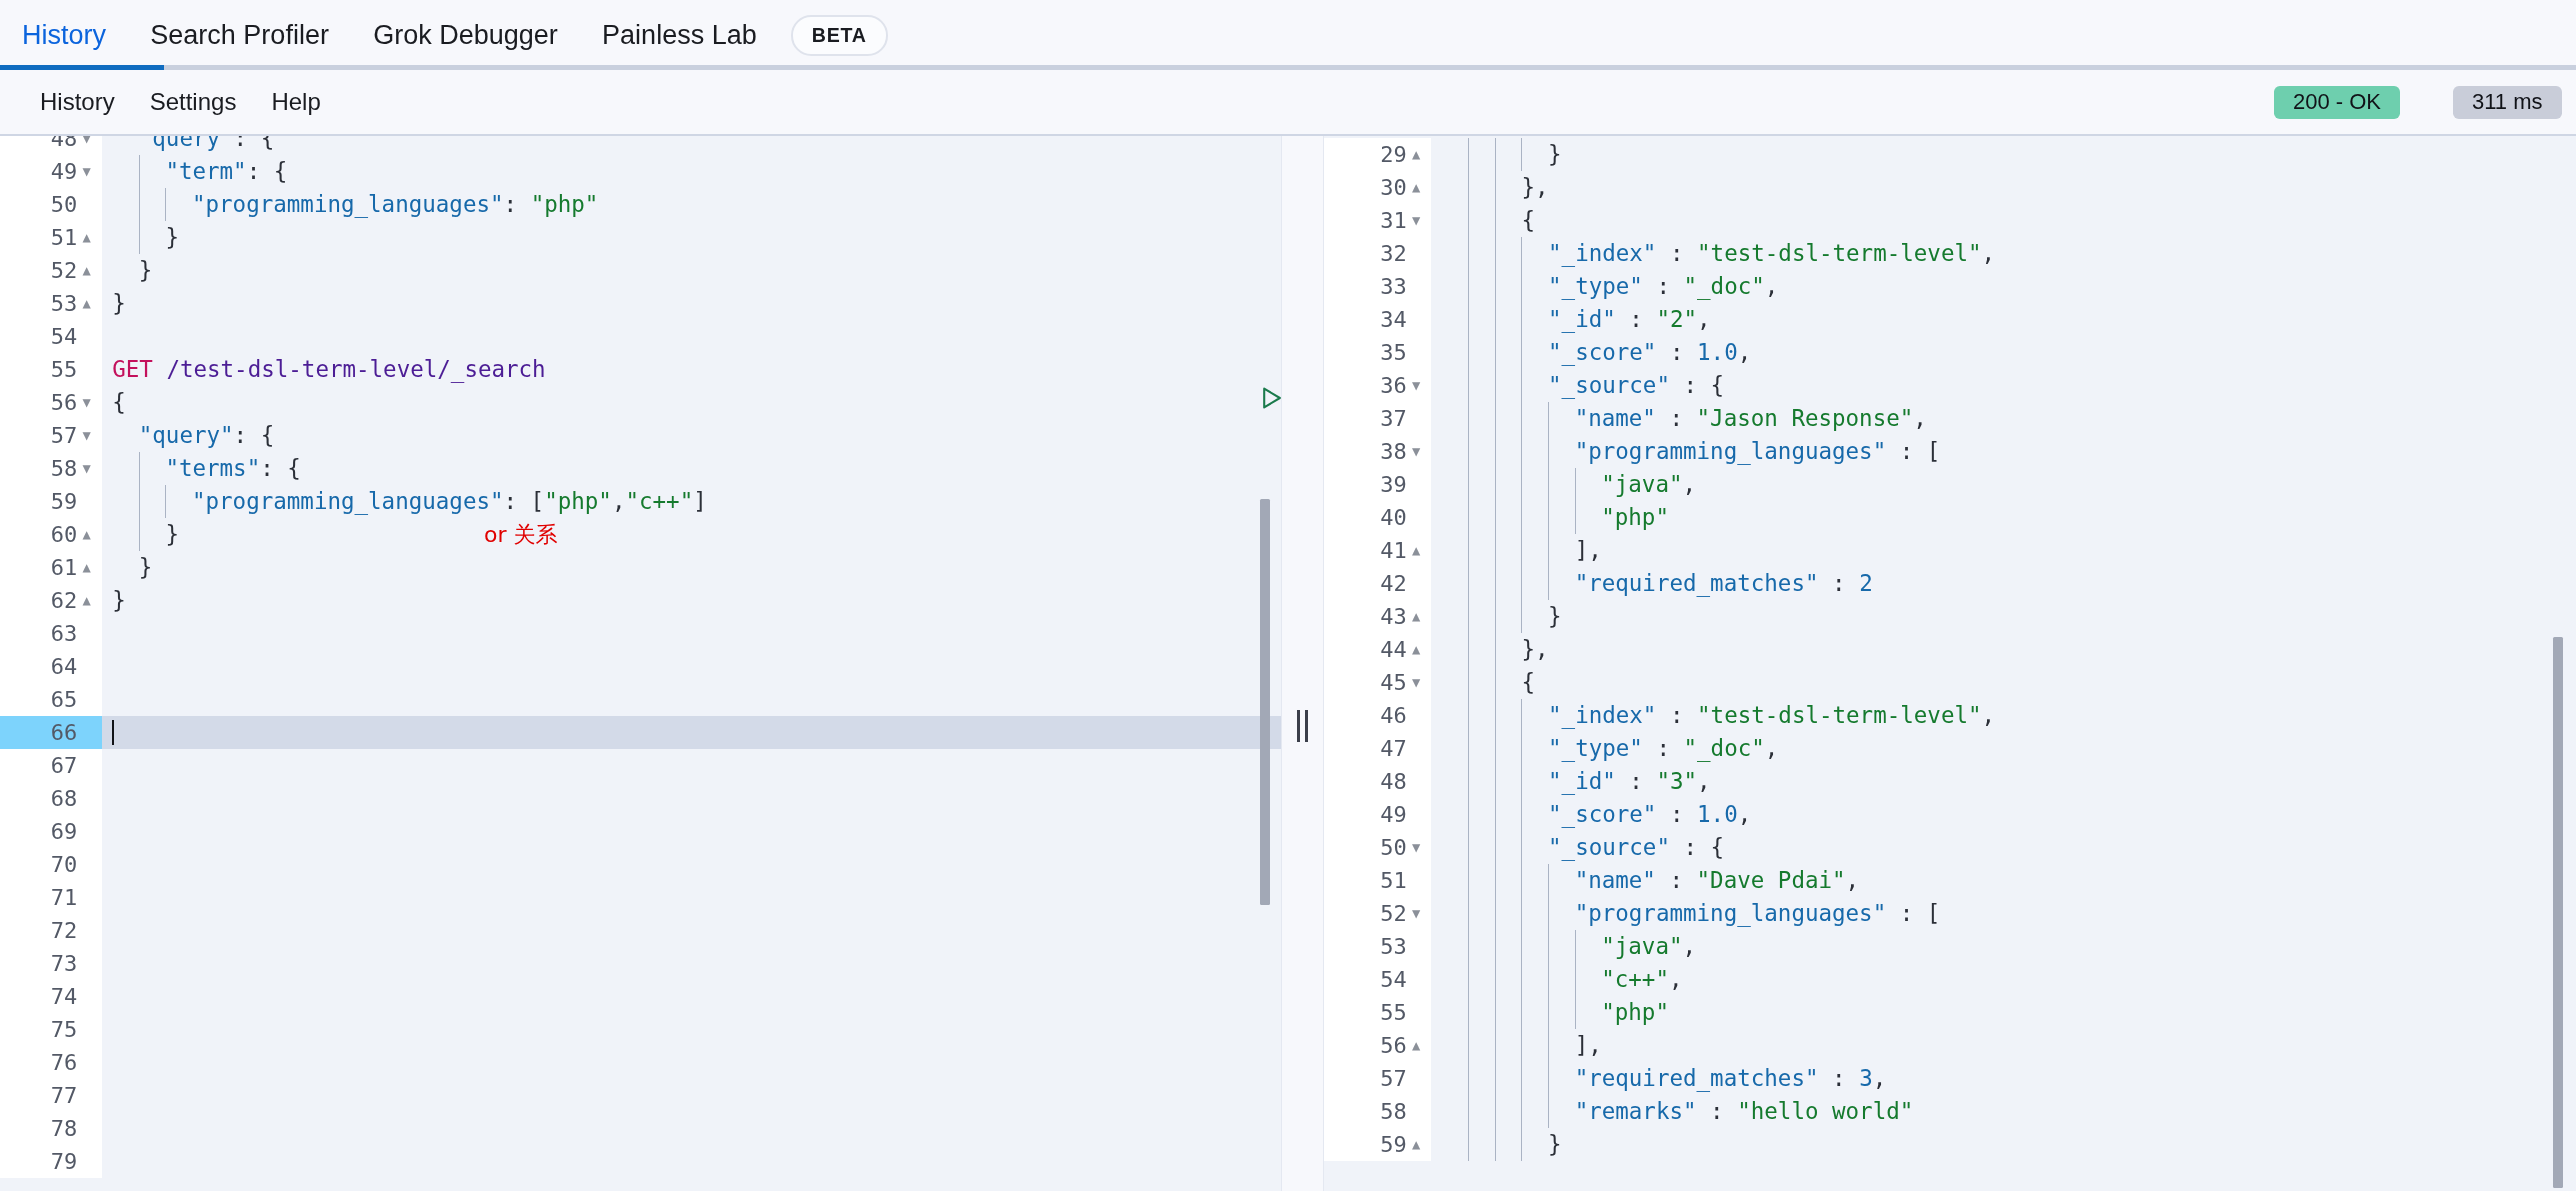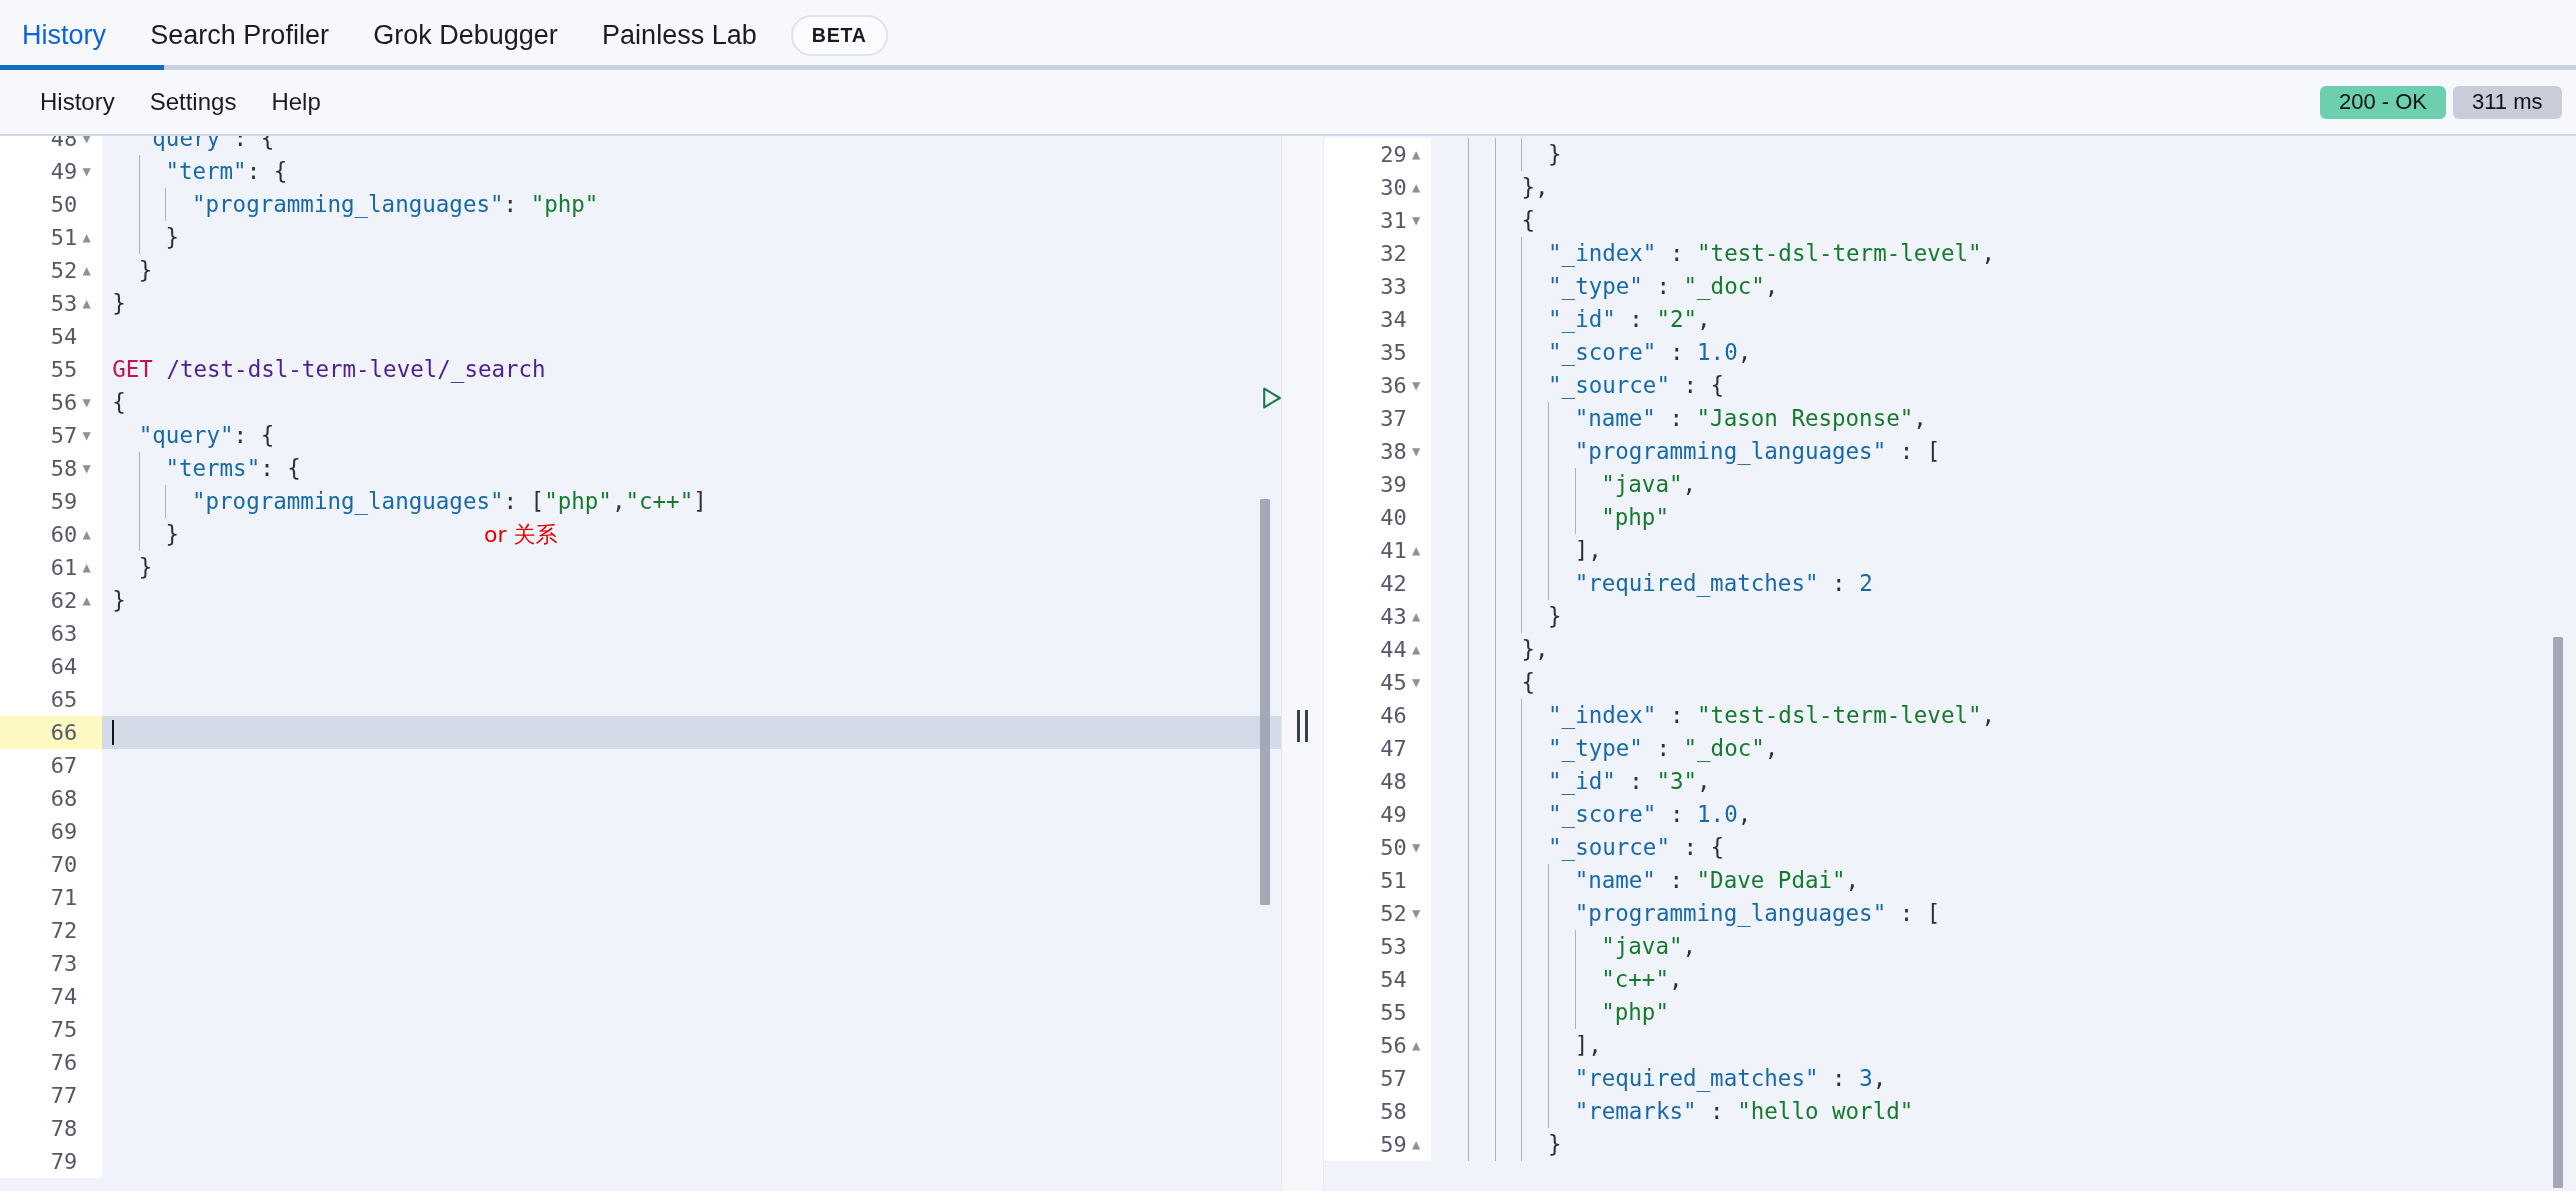--- a/index.html
+++ b/index.html
@@ -88,21 +88,21 @@
     align-items: center;
     justify-content: center;
     height: 33px;
     padding: 0 19px;
     border-radius: 5.8px;
     font-size: 22px;
     color: #111318;
     white-space: nowrap;
   }
   .badge.ok { background: #6ecfae; }
-  .badge.time { background: #c9cdd9; }
+  .badge.time { background: #c9cdd9; margin-left: 46px; }
 
   
   .panes {
     position: relative;
     height: 1182px;
     background: #f0f3f9;
     border-top: 2.2px solid #cfd6e4;
     display: flex;
   }
   .pane {
@@ -155,21 +155,21 @@
     display: flex;
     align-items: center;
     justify-content: flex-end;
     color: #535966;
     font-size: 22px;
     padding-right: 5.8px;
     position: relative;
   }
   .pane-left  .gutter { width: 102px; }
   .pane-right .gutter { width: 107px; }
-  .row.active .gutter { background: #fef9c3; align-items: flex-end; }
+  .row.active .gutter { background: #7dd3fc; align-items: flex-end; }
   .fold {
     width: 19px;
     text-align: center;
     font-size: 13.8px;
     color: #8b9099;
     line-height: 33px;
   }
   .fold.down::before  { content: "\25BC"; }
   .fold.up::before    { content: "\25B2"; }
   .codeline {

